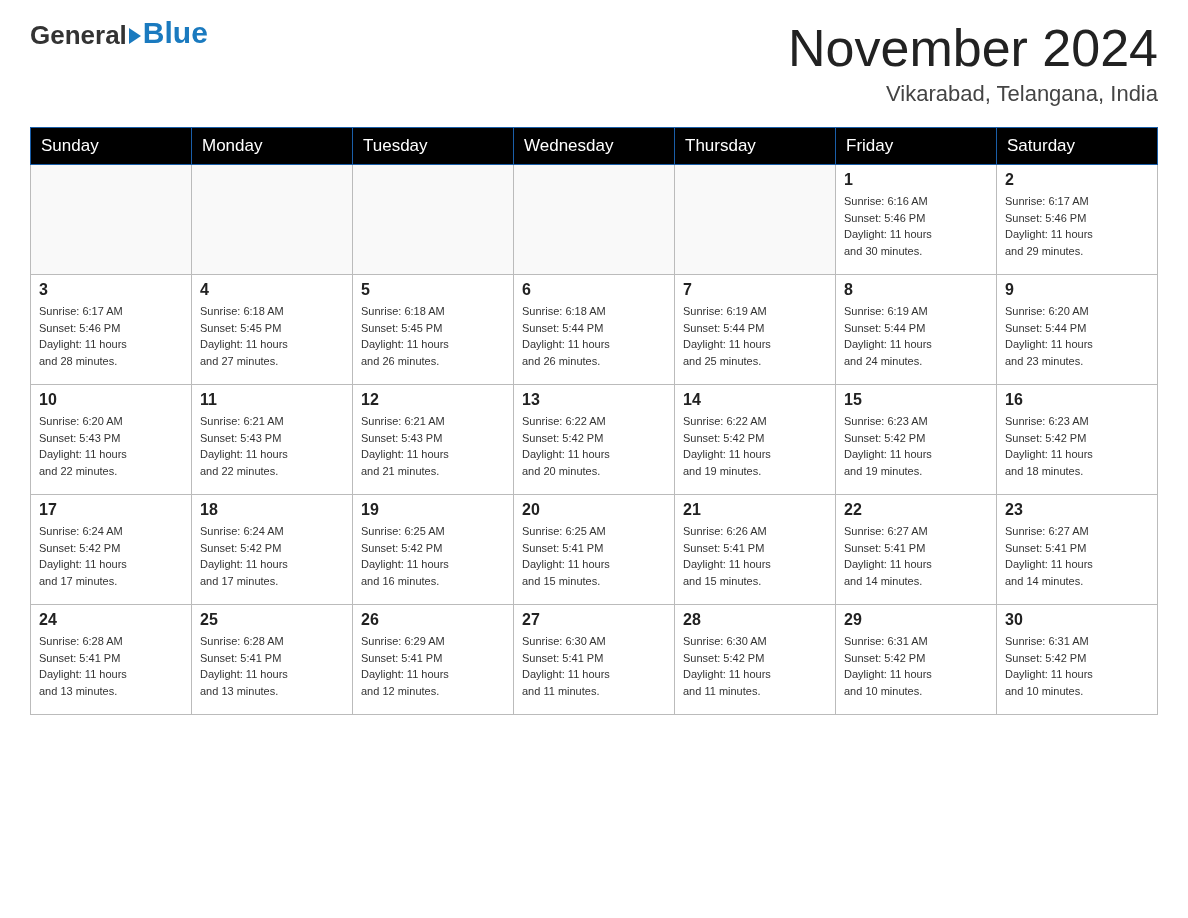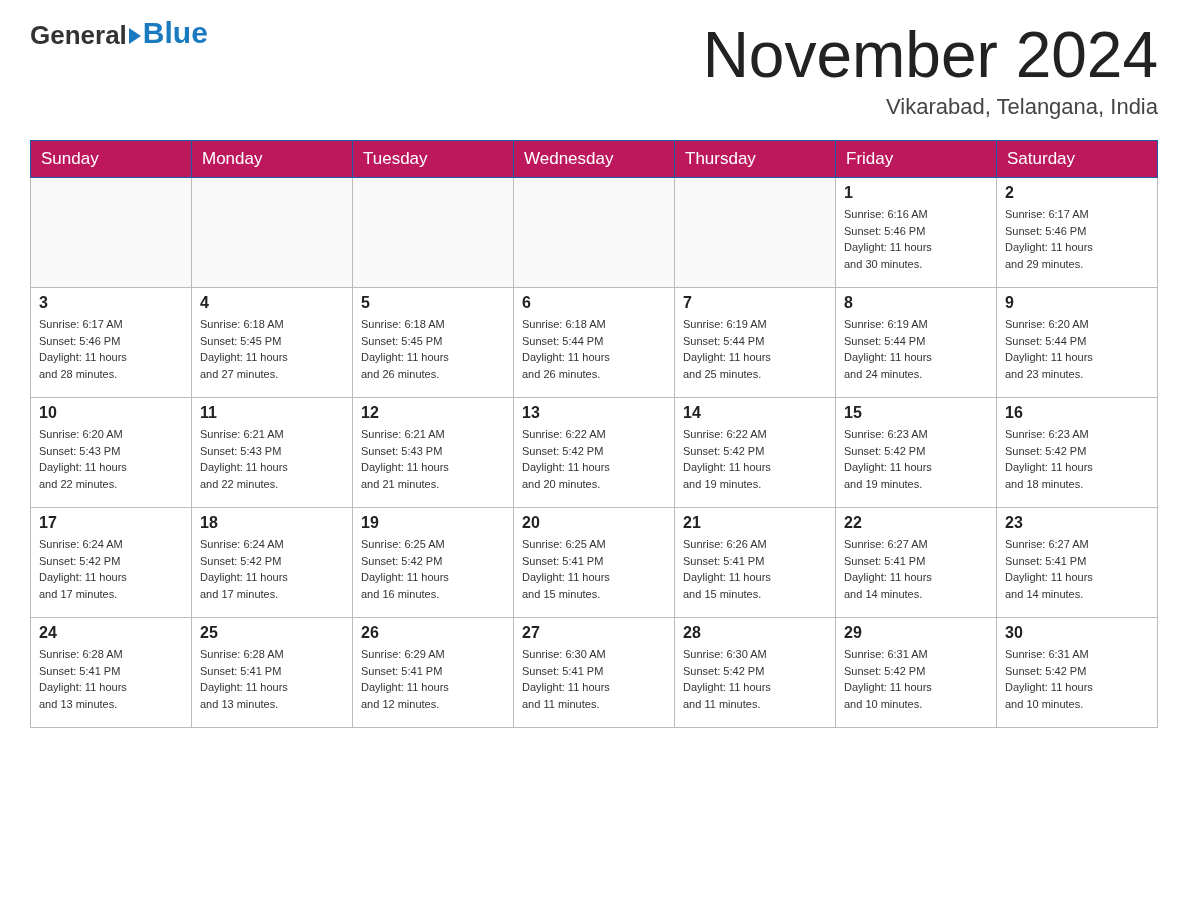--- a/index.html
+++ b/index.html
@@ -13,37 +13,37 @@
     .header {
       display: flex;
       justify-content: space-between;
       align-items: flex-start;
       margin-bottom: 20px;
     }
     .title-block {
       text-align: right;
     }
     .month-title {
-      font-size: 64px;
+      font-size: 52px;
       font-weight: normal;
       color: #222;
       line-height: 1.1;
     }
     .location-title {
       font-size: 22px;
       color: #444;
       margin-top: 4px;
     }
     .calendar {
       width: 100%;
       border-collapse: collapse;
       border: 1px solid #999;
     }
     .calendar th {
-      background-color: #be185d;
+      background-color: #000000;
       color: #fff;
       padding: 8px 10px;
       text-align: left;
       font-size: 17px;
       font-weight: normal;
       border: 1px solid #1a5ea8;
     }
     .calendar td {
       vertical-align: top;
       padding: 6px 8px;

